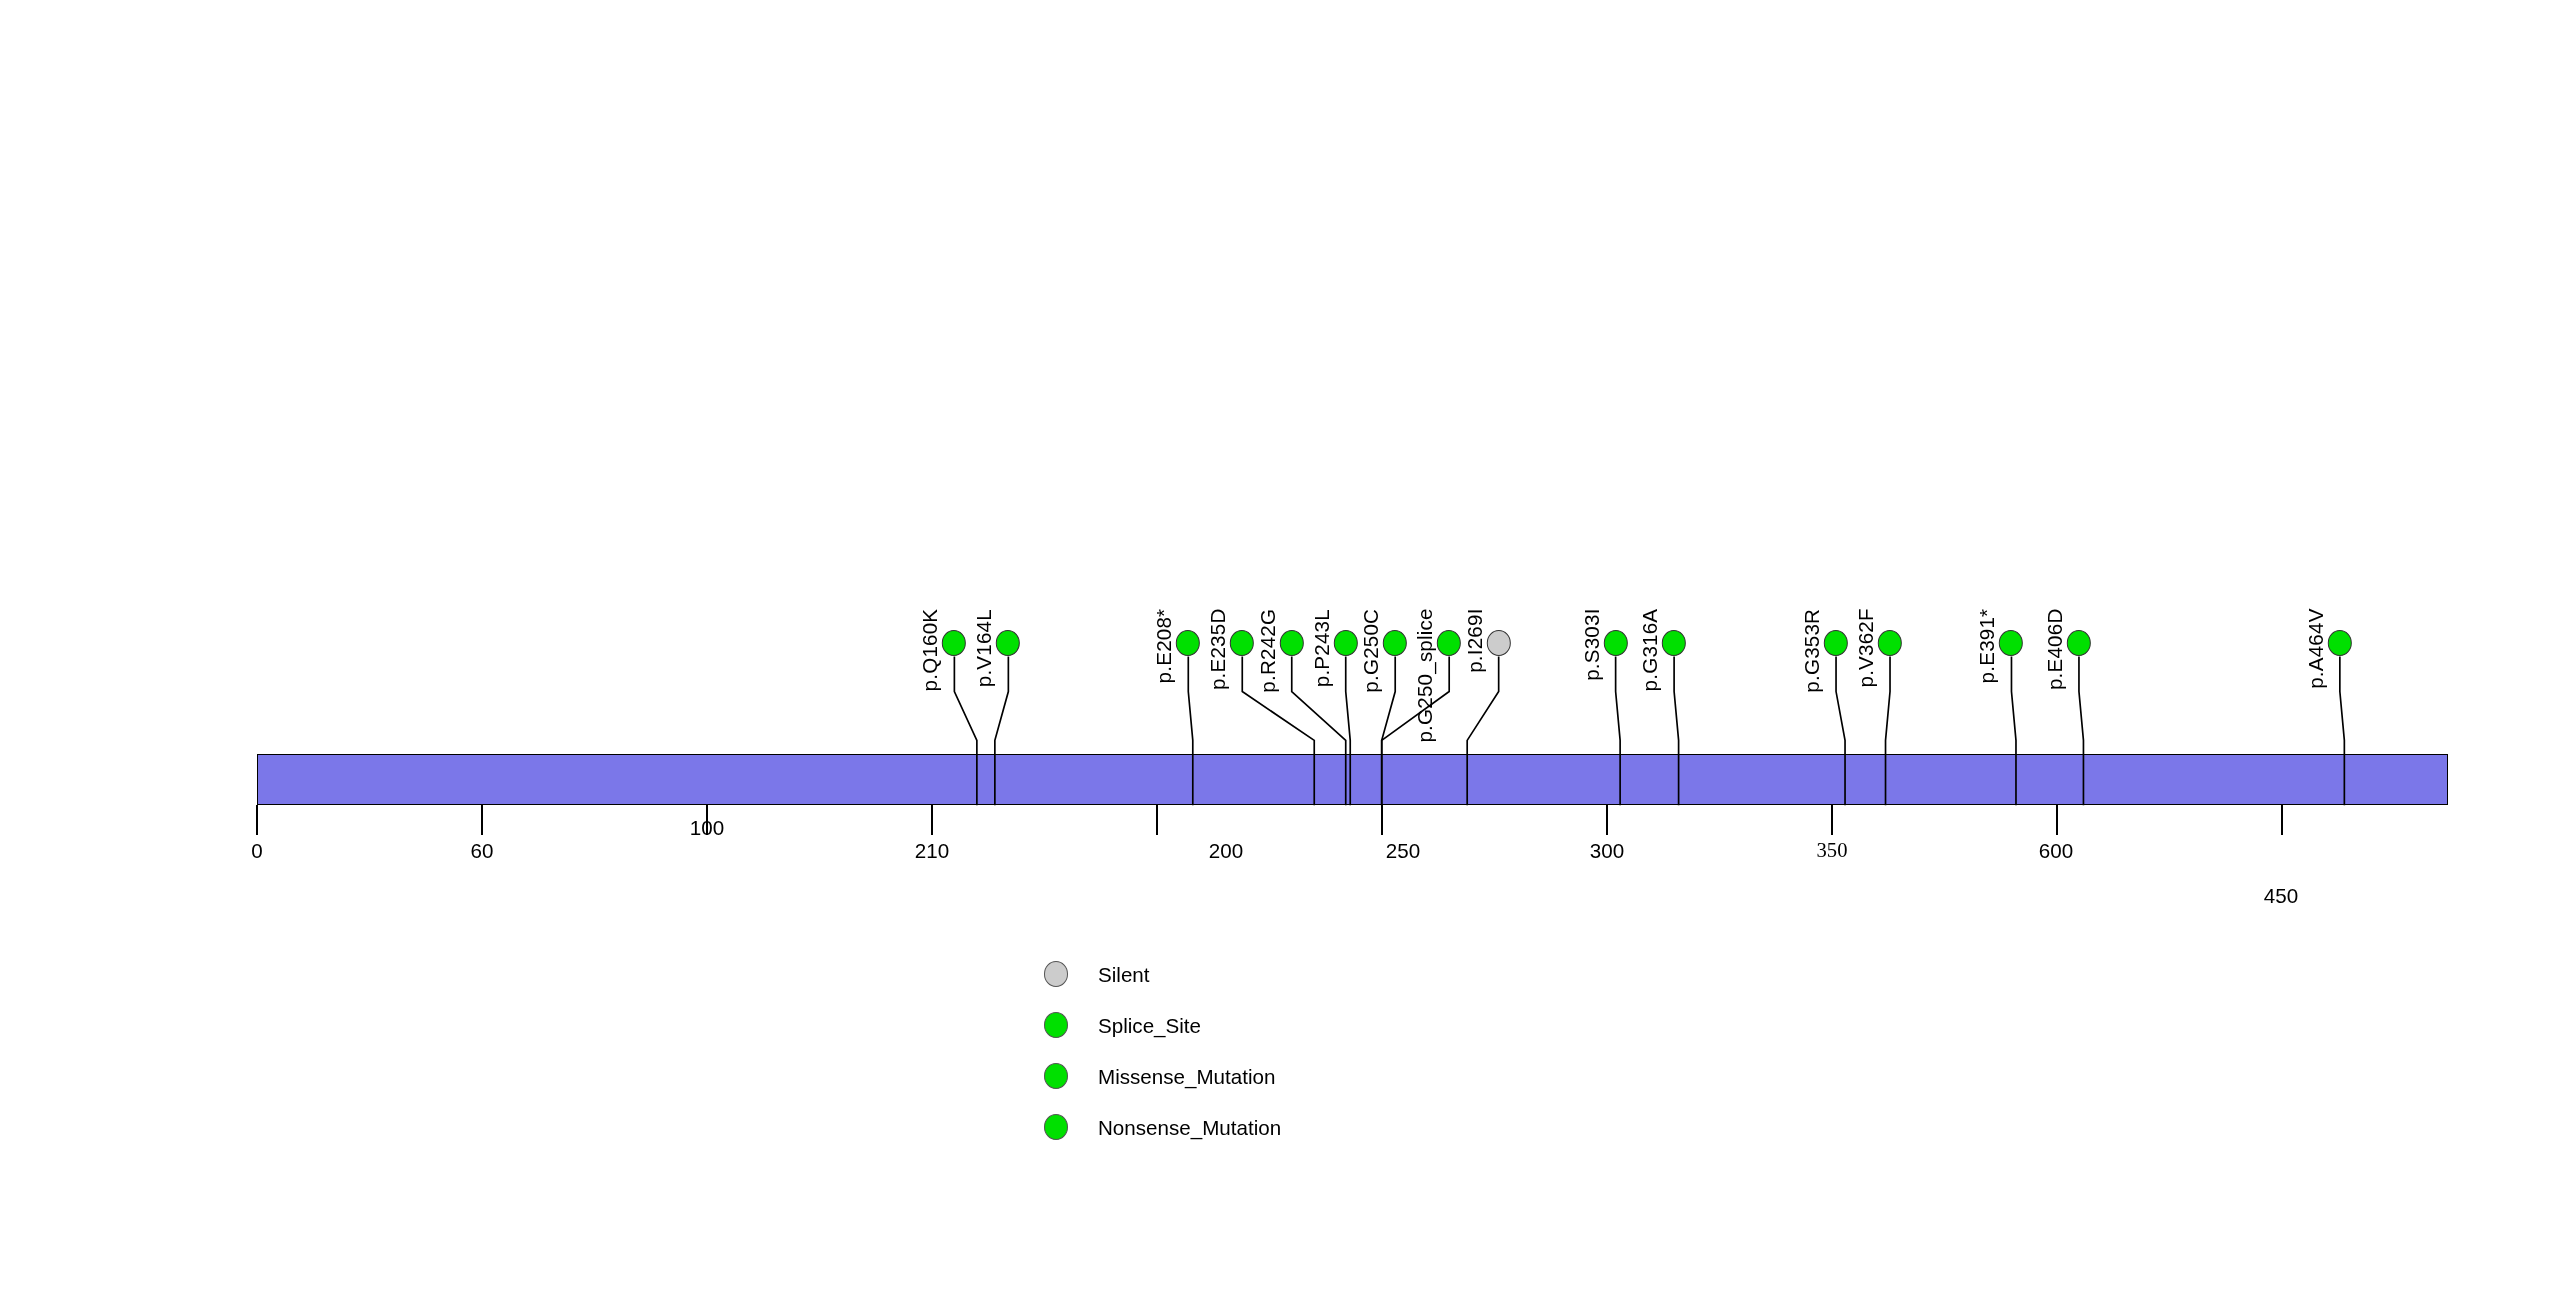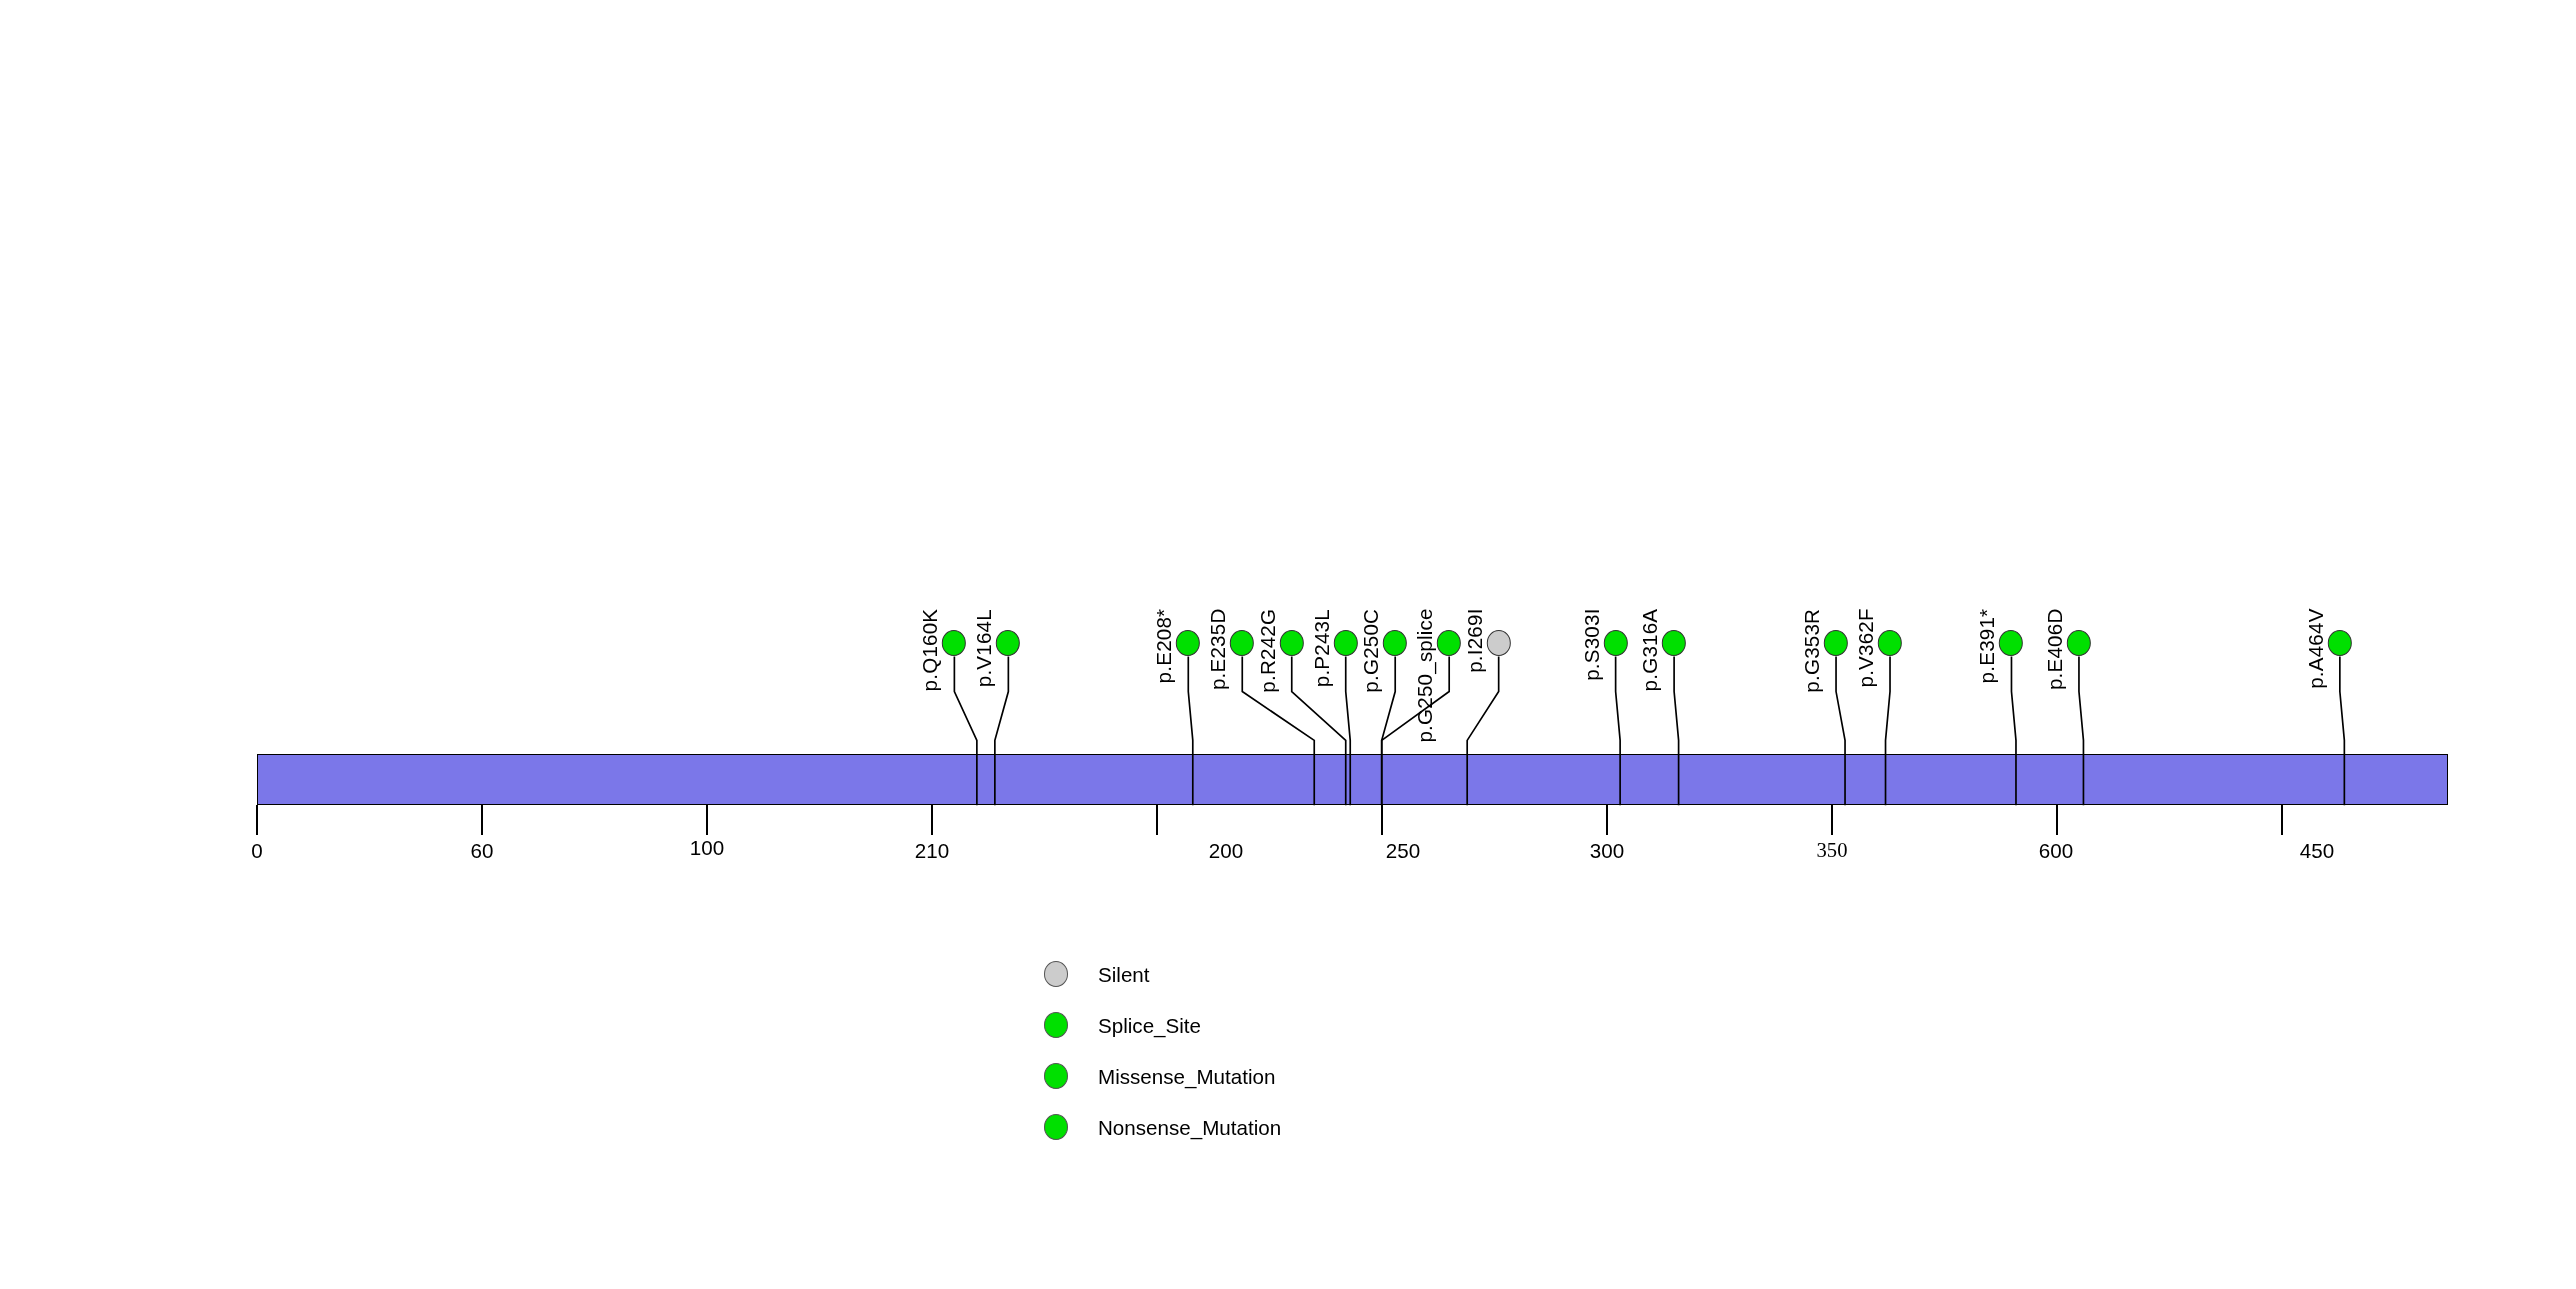--- a/index.html
+++ b/index.html
@@ -37,35 +37,35 @@
 <div id="stage">
 
   <div id="protein-bar" style="left: 257px; top: 754px; width: 2191px; height: 51px; background: rgb(123, 119, 233);"></div>
 
   <div id="axis-layer">
       <div class="axis-tick" style="left: 256px; top: 805px; height: 30px;"></div>
       <div class="axis-tick-label" style="left: 257px; top: 839px;">0</div>
       <div class="axis-tick" style="left: 481px; top: 805px; height: 30px;"></div>
       <div class="axis-tick-label" style="left: 482px; top: 839px;">60</div>
       <div class="axis-tick" style="left: 706px; top: 805px; height: 30px;"></div>
-      <div class="axis-tick-label" style="left: 707px; top: 836px;">100</div>
+      <div class="axis-tick-label" style="left: 707px; top: 816px;">100</div>
       <div class="axis-tick" style="left: 931px; top: 805px; height: 30px;"></div>
       <div class="axis-tick-label" style="left: 932px; top: 839px;">210</div>
       <div class="axis-tick" style="left: 1156px; top: 805px; height: 30px;"></div>
       <div class="axis-tick-label" style="left: 1226px; top: 839px;">200</div>
       <div class="axis-tick" style="left: 1381px; top: 805px; height: 30px;"></div>
       <div class="axis-tick-label" style="left: 1382px; top: 839px; margin-left: 21px;">250</div>
       <div class="axis-tick" style="left: 1606px; top: 805px; height: 30px;"></div>
       <div class="axis-tick-label" style="left: 1607px; top: 839px;">300</div>
       <div class="axis-tick" style="left: 1831px; top: 805px; height: 30px;"></div>
       <div class="axis-tick-label" style="left: 1832px; top: 839px; font-family: Liberation Serif, serif;">350</div>
       <div class="axis-tick" style="left: 2056px; top: 805px; height: 30px;"></div>
       <div class="axis-tick-label" style="left: 2056px; top: 839px;">600</div>
       <div class="axis-tick" style="left: 2281px; top: 805px; height: 30px;"></div>
-      <div class="axis-tick-label" style="left: 2281px; top: 839px; margin-left: 36px;">450</div>
+      <div class="axis-tick-label" style="left: 2281px; top: 884px;">450</div>
     </div>
 
   <svg id="stem-layer" class="lollipop-stem" width="2576" height="1290" viewBox="0 0 3376 1690">
       <path d="M 1250.7679671457904 860 L 1250.7679671457904 906 L 1280.2443531827516 970 L 1280.2443531827516 1055"></path>
       <path d="M 1321.5112936344967 860 L 1321.5112936344967 906 L 1303.8254620123203 970 L 1303.8254620123203 1055"></path>
       <path d="M 1557.322381930185 860 L 1557.322381930185 906 L 1563.217659137577 970 L 1563.217659137577 1055"></path>
       <path d="M 1628.0657084188913 860 L 1628.0657084188913 906 L 1722.3901437371662 970 L 1722.3901437371662 1055"></path>
       <path d="M 1692.9137577002055 860 L 1692.9137577002055 906 L 1763.6570841889115 970 L 1763.6570841889115 1055"></path>
       <path d="M 1763.6570841889115 860 L 1763.6570841889115 906 L 1769.552361396304 970 L 1769.552361396304 1055"></path>
       <path d="M 1828.505133470226 860 L 1828.505133470226 906 L 1810.8193018480492 970 L 1810.8193018480492 1055"></path>

